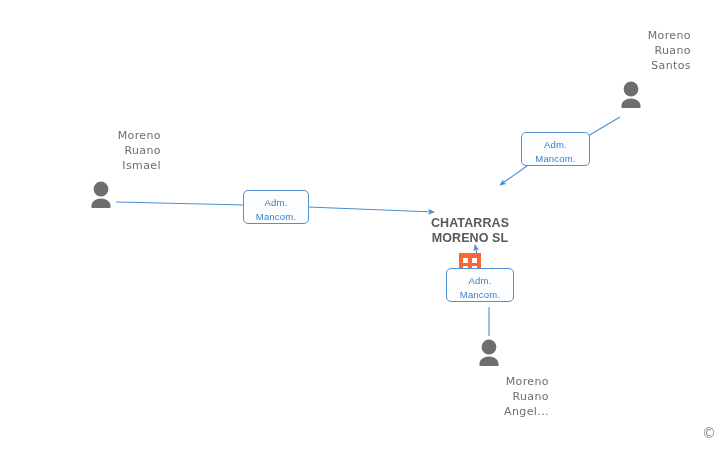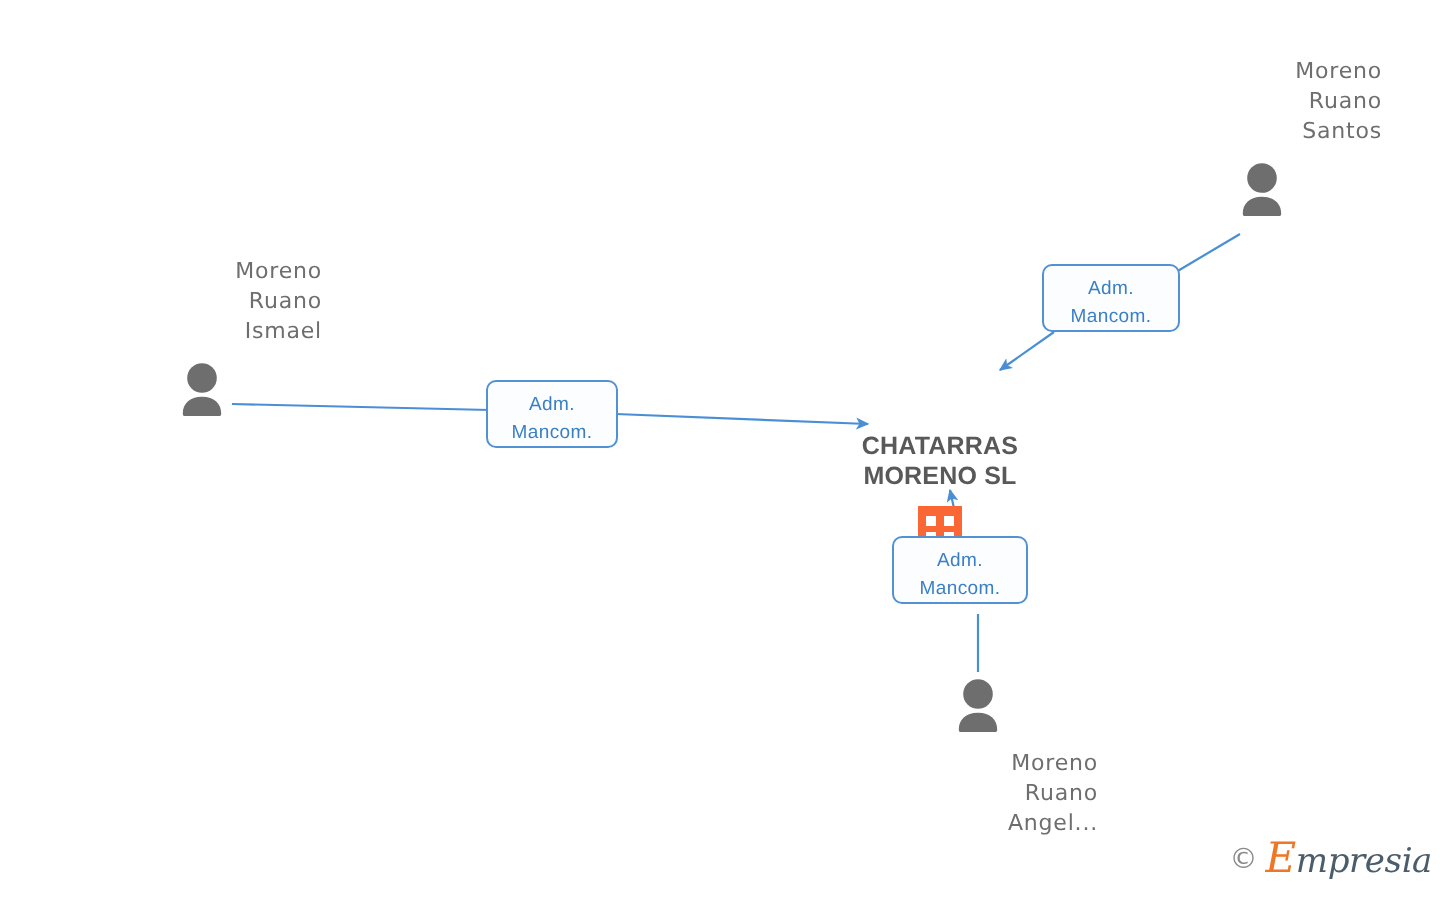--- a/index.html
+++ b/index.html
@@ -192,16 +192,15 @@
 Mancom.</div>
 
   <div class="edge-label" style="left:521px; top:132px; width:69px; height:34px;">Adm.
 Mancom.</div>
 
   <div class="edge-label" style="left:446px; top:268px; width:68px; height:34px;">Adm.
 Mancom.</div>
 
   <div id="watermark">
     <span class="wm-copy">©</span>
-    <span class="wm-word"><span class="wm-cap">E</span><span>mpresia</span></span>
   </div>
 
 </div>
 
 </body></html>

